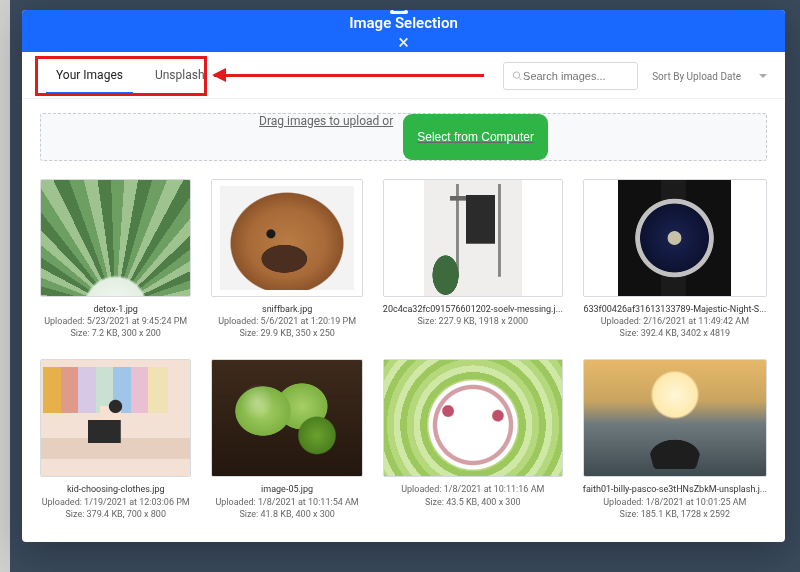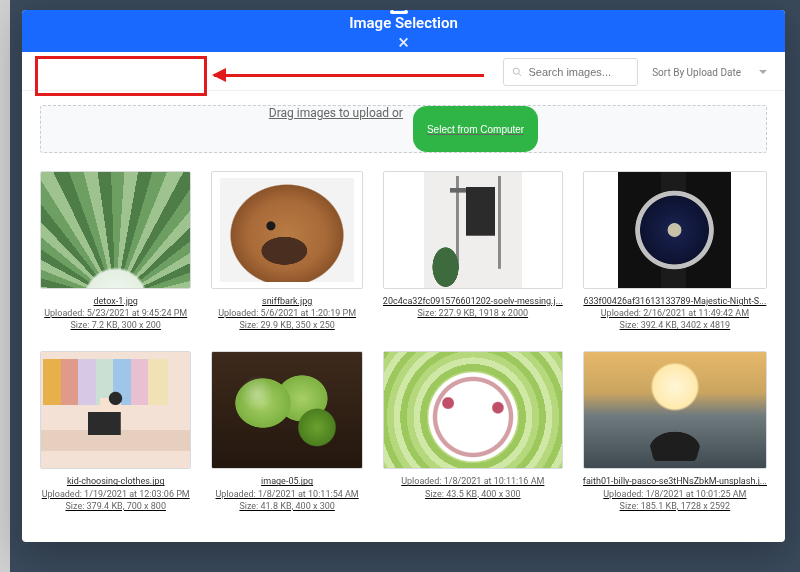--- a/index.html
+++ b/index.html
@@ -119,21 +119,20 @@
   }
   .toolbar-spacer { flex:1; }
   .search {
     border: 1px solid #d7dbe0;
     border-radius: 3px;
     height: 28px;
     width: 135px;
     display: flex;
     align-items: center;
     padding: 0 8px;
-    gap:6px;
   }
   .search input {
     border: none;
     outline: none;
     font-size: 11px;
     width: 100%;
     color:#555;
   }
   .search svg { width:12px; height:12px; opacity:.5; }
   .sort {
@@ -166,36 +165,35 @@
     font-size: 12px;
     color: #666;
     gap: 10px;
     margin-bottom: 18px;
     text-decoration: underline;
   }
   .dropzone button {
     background: #2fb546;
     color:#fff;
     border:none;
-    border-radius:14px;
+    border-radius:9px;
     padding: 8px 14px;
-    font-size: 10px;
+    font-size: 12px;
     font-weight:500;
     cursor:pointer;
   }
   .grid {
     display:grid;
     grid-template-columns: repeat(4, 1fr);
     gap: 20px 20px;
   }
   .card {
     display:flex;
     flex-direction:column;
     align-items:center;
-    text-decoration:underline;
   }
   .thumb {
     width: 100%;
     height: 118px;
     border: 1px solid #d7dbe0;
     border-radius: 2px;
     display:flex;
     align-items:center;
     justify-content:center;
     background:#fff;
@@ -312,20 +310,24 @@
 
 <div class="modal">
 
   <div class="header">
     <div class="logo"></div>
     <div class="title">Image Selection</div>
     <div class="close">×</div>
   </div>
 
   <div class="toolbar">
+    <div class="tabs">
+      <div class="tab active">Your Images</div>
+      <div class="tab">Unsplash</div>
+    </div>
     <div class="tab-highlight"></div>
     <div class="arrow"></div>
     <div class="toolbar-spacer"></div>
     <div class="search">
       <svg viewBox="0 0 24 24" fill="none" stroke="#666" stroke-width="2">
           <circle cx="10" cy="10" r="7"></circle>
           <line x1="21" y1="21" x2="15" y2="15"></line>
         </svg>
       <input type="text" placeholder="Search images..." style="">
     </div>

